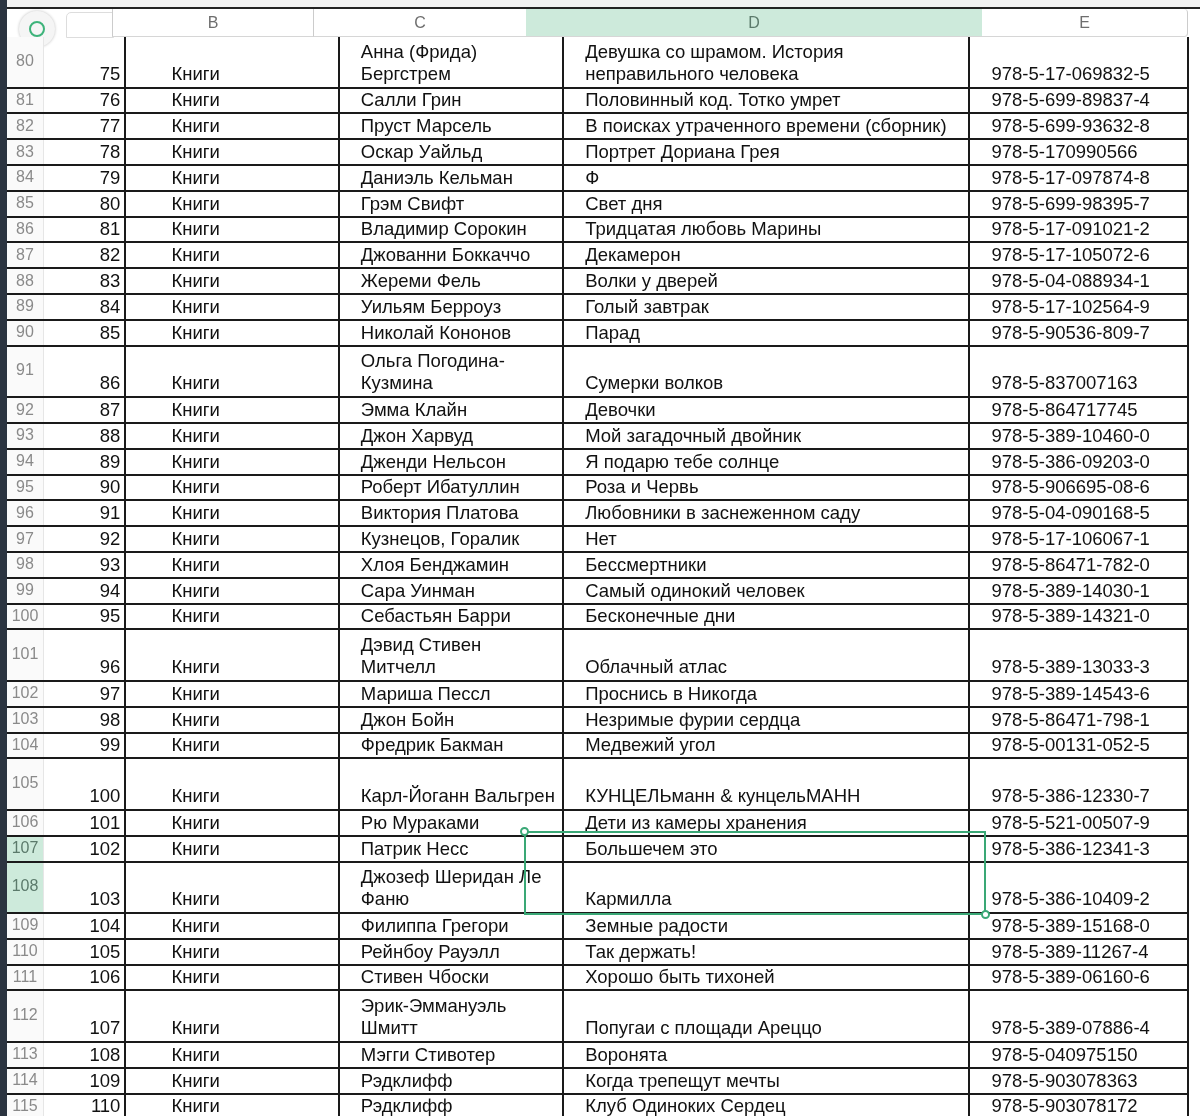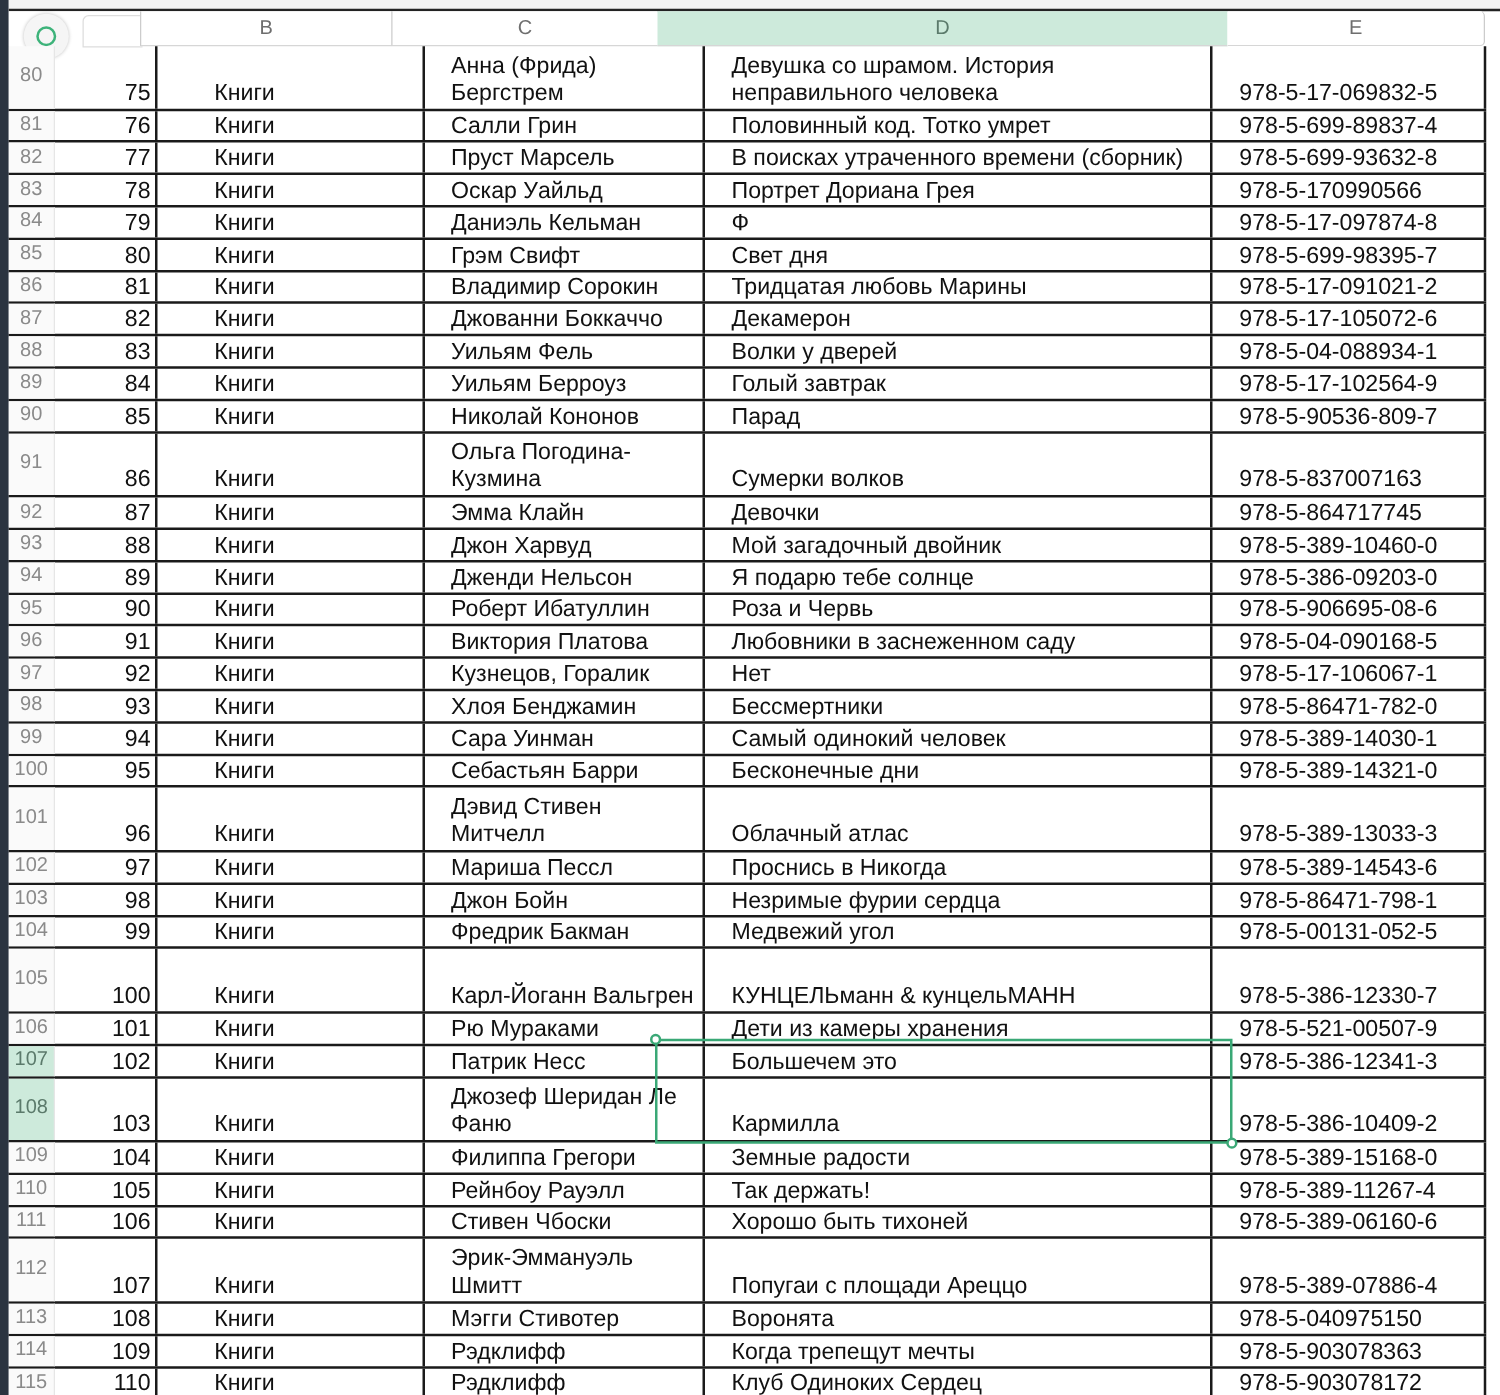--- a/index.html
+++ b/index.html
@@ -115,21 +115,21 @@
       <div class="cell c-a">82</div>
       <div class="cell c-b">Книги</div>
       <div class="cell c-c wrap">Джованни Боккаччо</div>
       <div class="cell c-d wrap">Декамерон</div>
       <div class="cell c-e">978-5-17-105072-6</div>
     </div>
     <div class="row single">
       <div class="cell c-rownum">88</div>
       <div class="cell c-a">83</div>
       <div class="cell c-b">Книги</div>
-      <div class="cell c-c wrap">Уильям Фель</div>
+      <div class="cell c-c wrap">Жереми Фель</div>
       <div class="cell c-d wrap">Волки у дверей</div>
       <div class="cell c-e">978-5-04-088934-1</div>
     </div>
     <div class="row single">
       <div class="cell c-rownum">89</div>
       <div class="cell c-a">84</div>
       <div class="cell c-b">Книги</div>
       <div class="cell c-c wrap">Уильям Берроуз</div>
       <div class="cell c-d wrap">Голый завтрак</div>
       <div class="cell c-e">978-5-17-102564-9</div>

